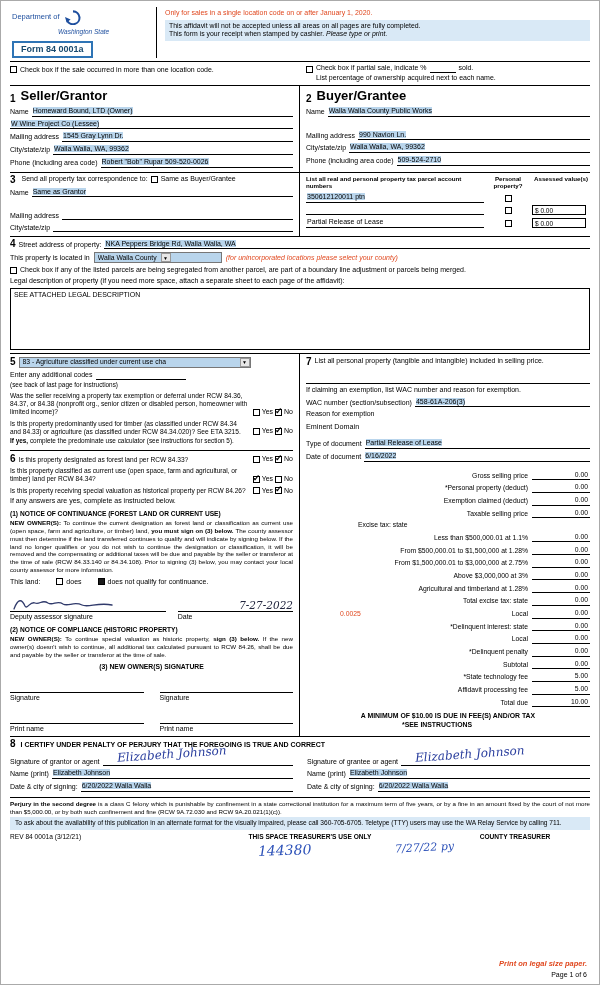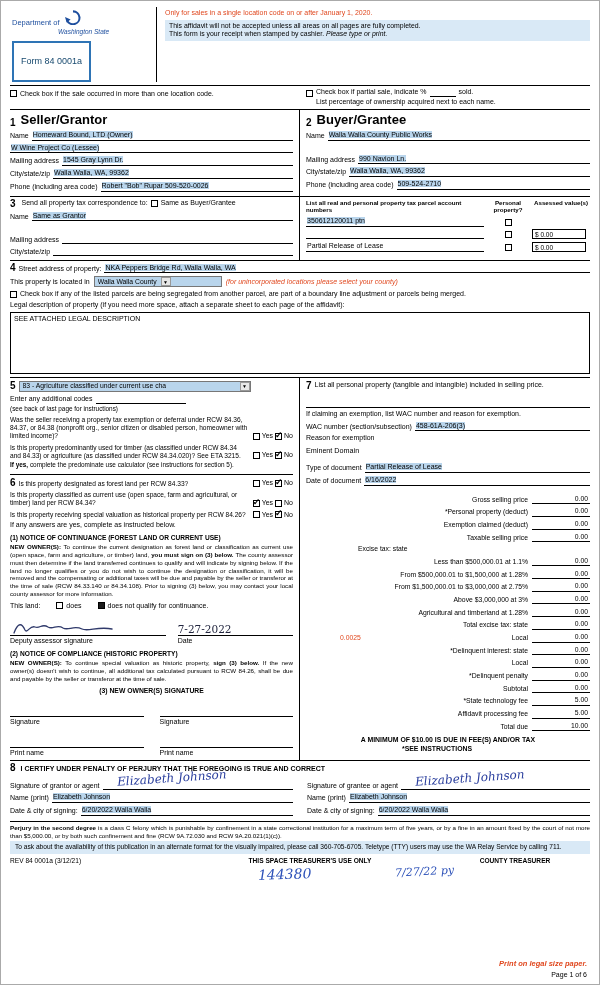--- a/index.html
+++ b/index.html
@@ -5,25 +5,25 @@
   *{margin:0;padding:0;box-sizing:border-box}
   body{background:#e9e9e9;font-family:"Liberation Sans",sans-serif}
   .page{width:600px;height:985px;background:#fff;margin:0 auto;border:1px solid #aaa;
         padding:6px 9px 2px;font-size:7px;line-height:1.25;color:#000;position:relative;overflow:hidden}
   .b{font-weight:bold}.i{font-style:italic}
   .red{color:#e0481f}
   .hl{background:#b9d5ec}
   
   .header{display:flex}
   .logo-col{width:146px;flex:none;padding:2px 6px 0 2px}
-  .dept-row{display:flex;align-items:flex-end;gap:4px}
+  .dept-row{display:flex;align-items:flex-start;gap:4px}
   .dept-small{color:#1d4e9e;font-size:7.5px;margin-top:3px}
   .dept-name{color:#1d4e9e;font-size:17px;font-weight:bold;letter-spacing:.5px;margin-top:-2px}
   .dept-sub{color:#1d4e9e;font-size:6.5px;font-style:italic;margin:0 0 3px 46px}
-  .form-box{display:inline-block;border:2px solid #2e74b5;color:#17496e;font-weight:normal;font-size:9px;padding:13px 7px;margin-top:2px}
+  .form-box{display:inline-block;border:2px solid #2e74b5;color:#17496e;font-weight:bold;font-size:9px;padding:1px 7px;margin-top:2px}
   .title-col{flex:1;border-left:1.5px solid #000;padding:1px 0 2px 8px}
   .title{font-size:14px;font-weight:bold}
   .title-code{font-size:7.5px}
   .red-notice{color:#e0481f;font-size:7px;margin-top:1px}
   .notice-box{background:#d9e9f6;padding:2px 4px;margin-top:2px;font-size:6.9px}
   
   .topchecks{display:flex;border-top:1.5px solid #000;margin-top:3px;padding:2px 0 2px}
   .tc-left{width:50%;display:flex;gap:3px;align-items:flex-start;padding-top:2px}
   .tc-right{width:50%;padding-left:6px}
   .tc-line{display:flex;align-items:flex-end;gap:3px}
@@ -77,21 +77,21 @@
   .qtext{flex:1;font-size:6.6px;text-align:left}
   .qyn{white-space:nowrap;display:inline-flex;align-items:center;gap:2px;margin-left:4px;flex:none}
   .sec6{border-top:1px solid #000;padding-top:3px}
   .notice-title{font-weight:bold;font-size:6.6px;margin-top:4px}
   .notice-body{font-size:6.2px;text-align:justify;margin-top:1px}
   .land-line{display:flex;gap:16px;flex-wrap:wrap;margin-top:4px;align-items:center}
   .land-item{display:inline-flex;gap:3px;align-items:center}
   .dsig-row{display:flex;gap:12px;margin-top:13px}
   .dsig-line{flex:1.35;border-bottom:1px solid #000;position:relative;height:13px}
   .dsig-line svg{position:absolute;left:2px;bottom:-3px}
-  .ddate-line{flex:1;border-bottom:1px solid #000;height:13px;font-family:"DejaVu Serif",serif;font-size:10.5px;color:#22263f;text-align:left}
+  .ddate-line{flex:1;border-bottom:1px solid #000;height:13px;font-family:"DejaVu Serif",serif;font-style:italic;font-size:10.5px;color:#22263f;text-align:right}
   .dsig-labels{display:flex;gap:12px;margin-top:1px}
   .dsig-labels .l1{flex:1.35}
   .dsig-labels .l2{flex:1}
   .n3-title{font-weight:bold;text-align:center;margin-top:5px;font-size:6.8px}
   .nos-row{display:flex;gap:16px;margin-top:12px}
   .nos-line{flex:1;border-bottom:1px solid #000;height:9px}
   .nos-labels{display:flex;gap:16px;margin-top:1px}
   .nos-labels span{flex:1}
   
   .sec7{padding:3px 0 2px}

